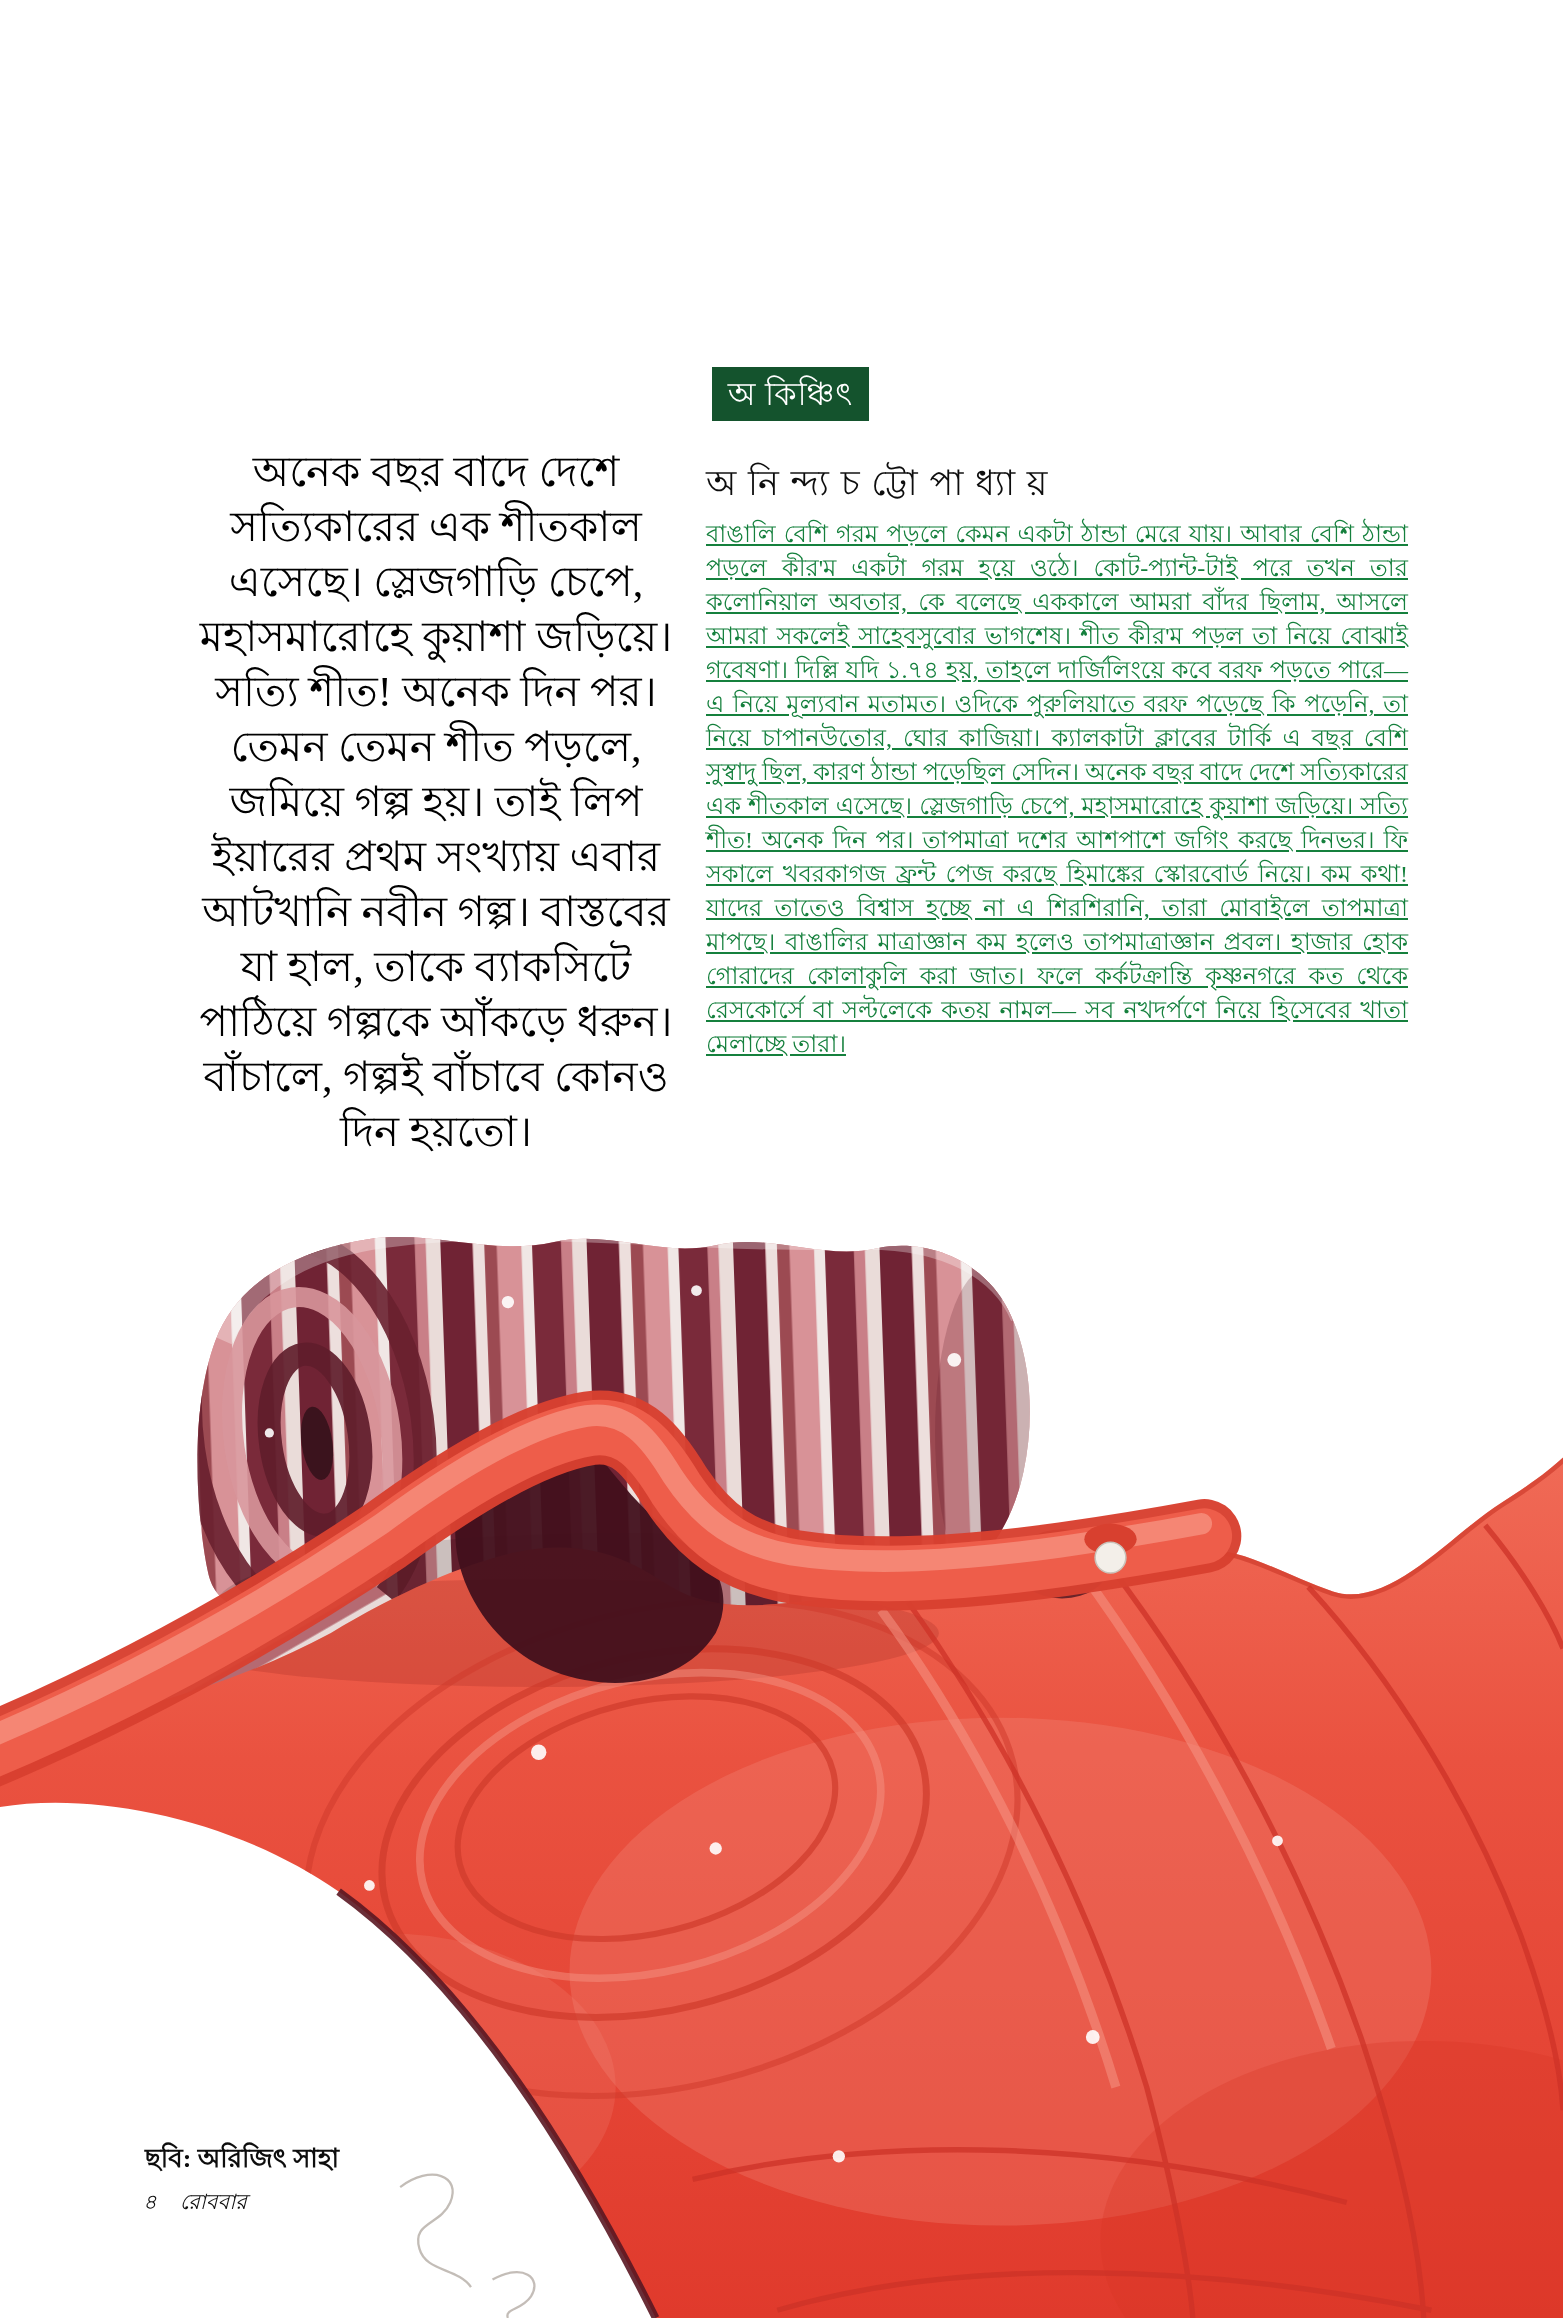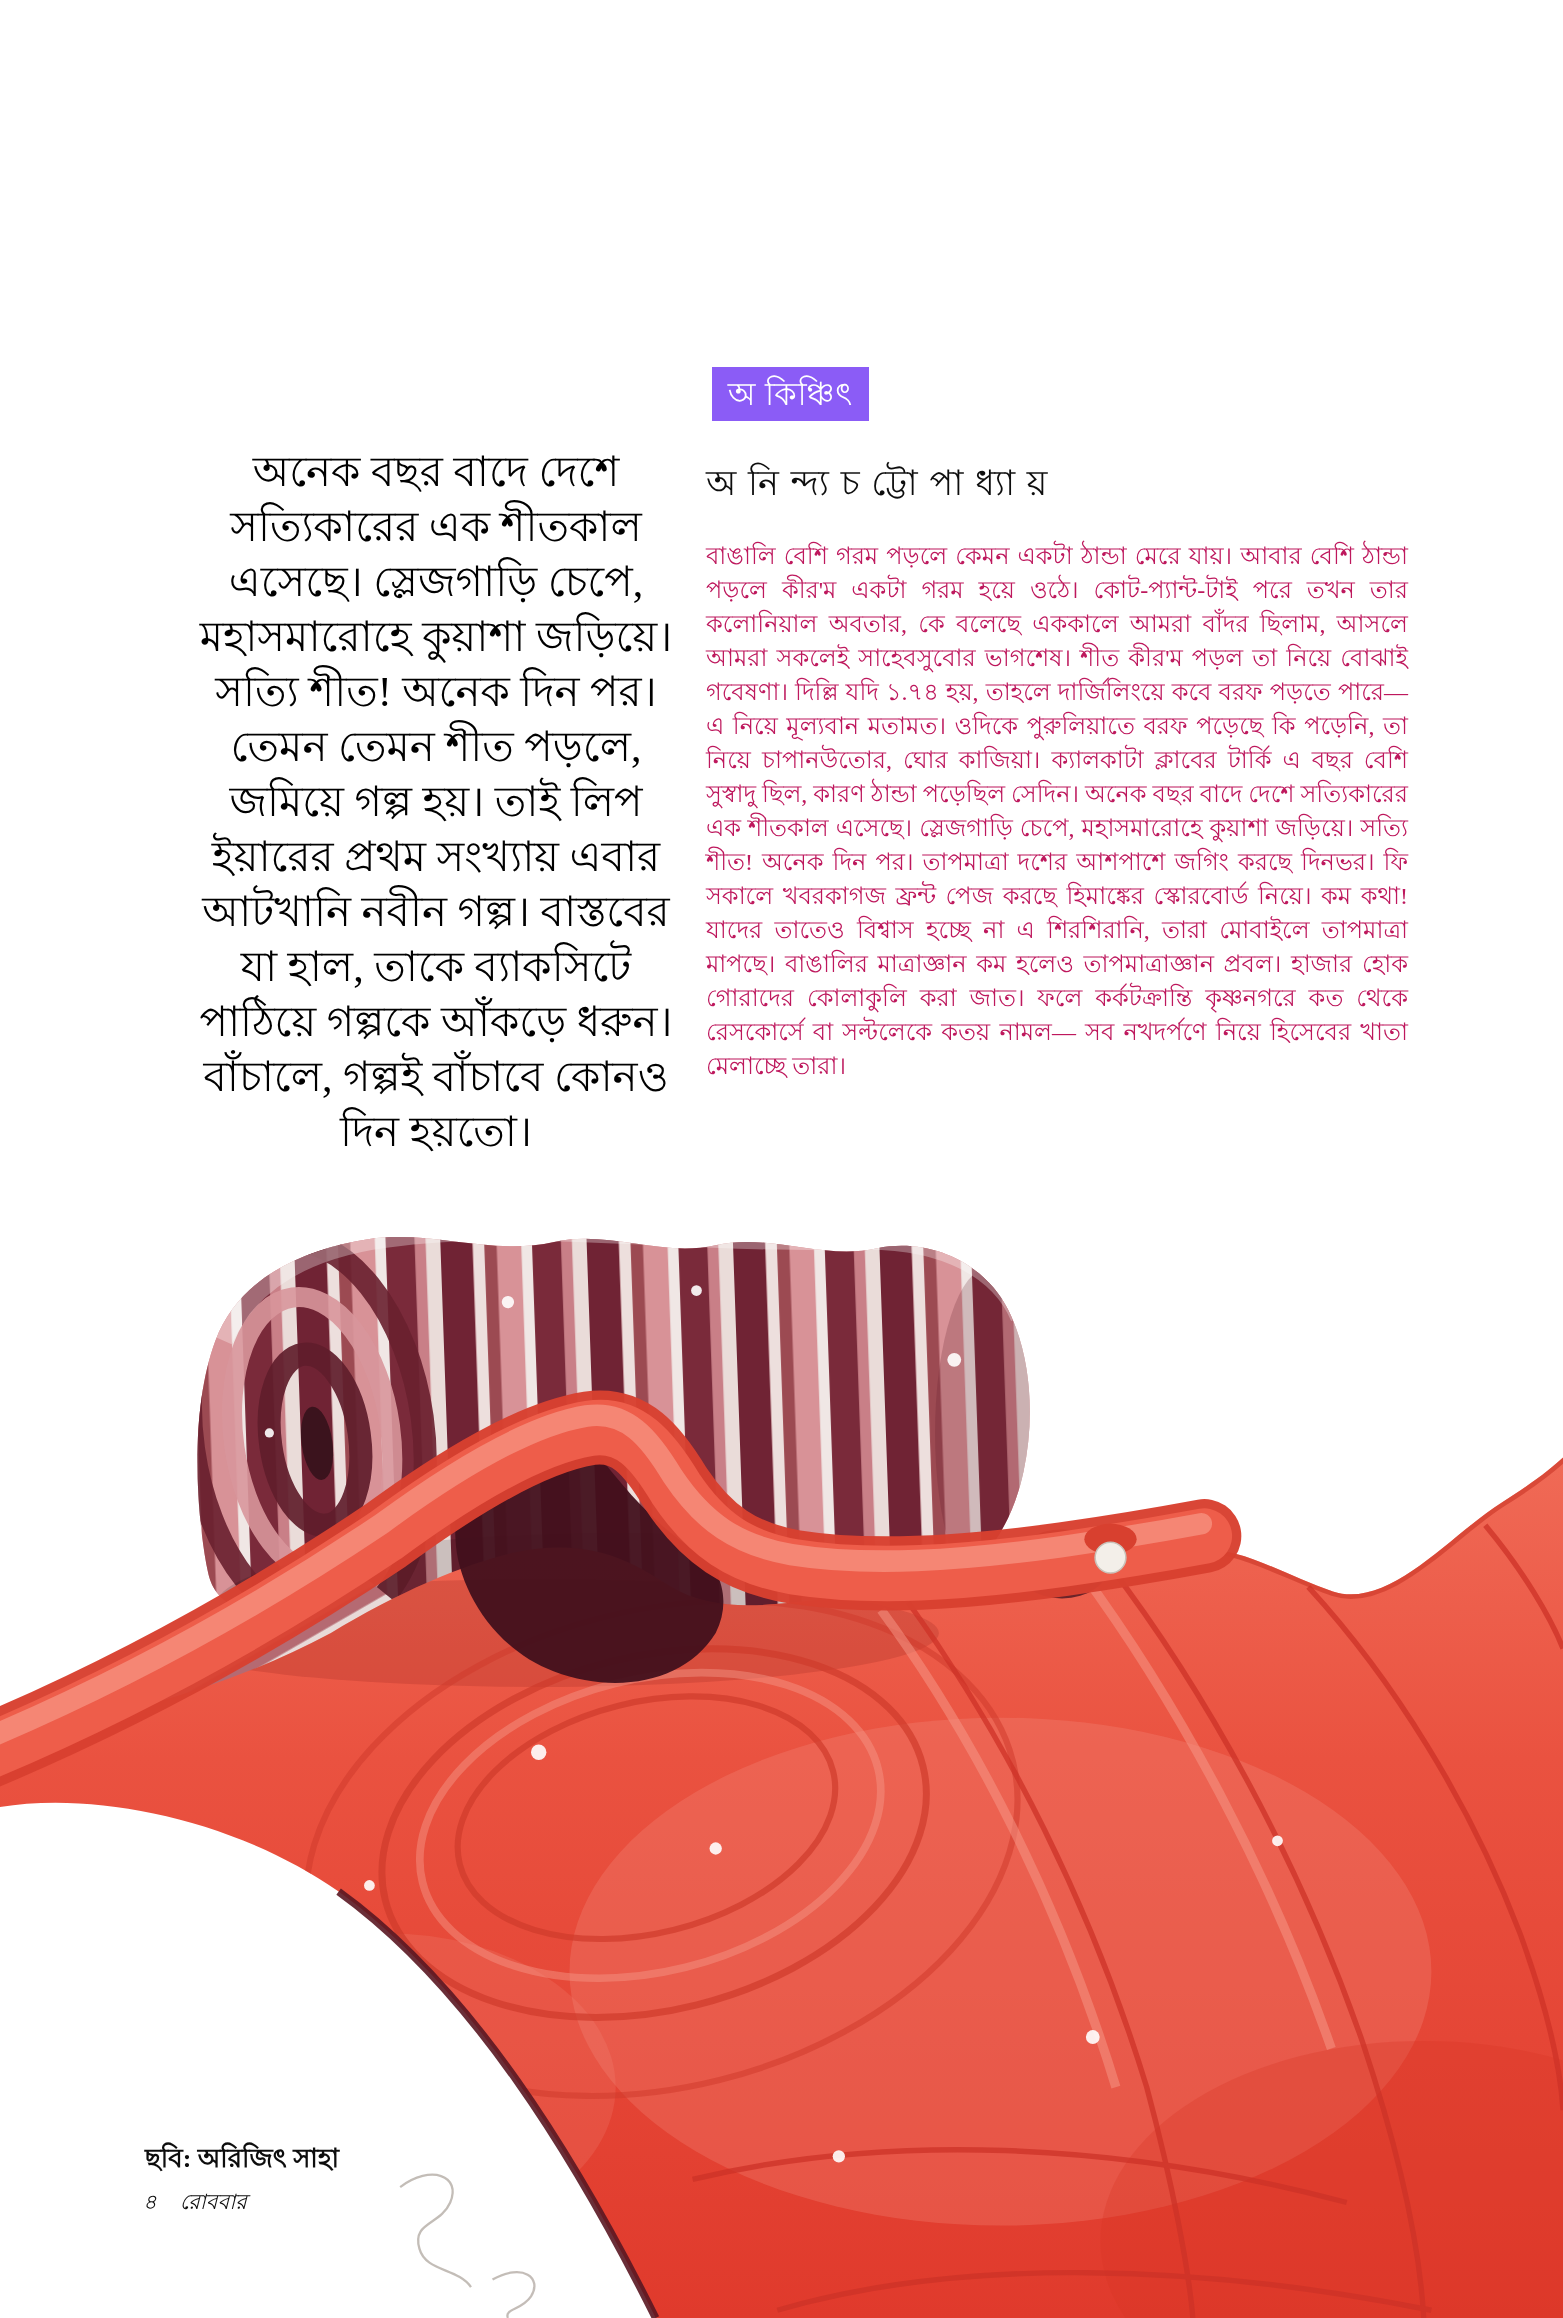--- a/index.html
+++ b/index.html
@@ -7,38 +7,38 @@
     position:relative;
     width:1563px;height:2319px;
     background:#ffffff;
     overflow:hidden;
     font-family:"Liberation Serif","DejaVu Serif",serif;
     color:#111;
   }
   .abs{position:absolute;}
   #section-badge{
     left:712px;top:367px;width:157px;height:54px;
-    background:#8b5cf6;color:#ffffff;
+    background:#14532d;color:#ffffff;
     font-size:32px;line-height:54px;text-align:center;
     letter-spacing:0.8px;
   }
   #author-name{
     left:706px;top:456px;width:708px;
     font-size:35px;font-weight:500;letter-spacing:1.5px;
     white-space:nowrap;color:#0d0d0d;
   }
   #pull-quote{
     left:191px;top:445px;width:490px;
     font-size:42px;line-height:55px;
     text-align:center;white-space:pre-line;color:#000;
   }
   #body-column{
-    left:706px;top:539px;width:702px;
+    left:706px;top:517px;width:702px;
     font-size:24px;line-height:34px;
-    text-align:justify;color:#be185d;
+    text-align:justify;color:#15803d;text-decoration:underline;
   }
   #body-column p{margin:0;}
   #body-para-2{text-indent:43px;}
   #photo-credit{
     left:145px;top:2114px;
     font-size:26px;font-weight:bold;color:#0d0d0d;
     white-space:nowrap;
     margin-top:24px;
   }
   #page-footer{

